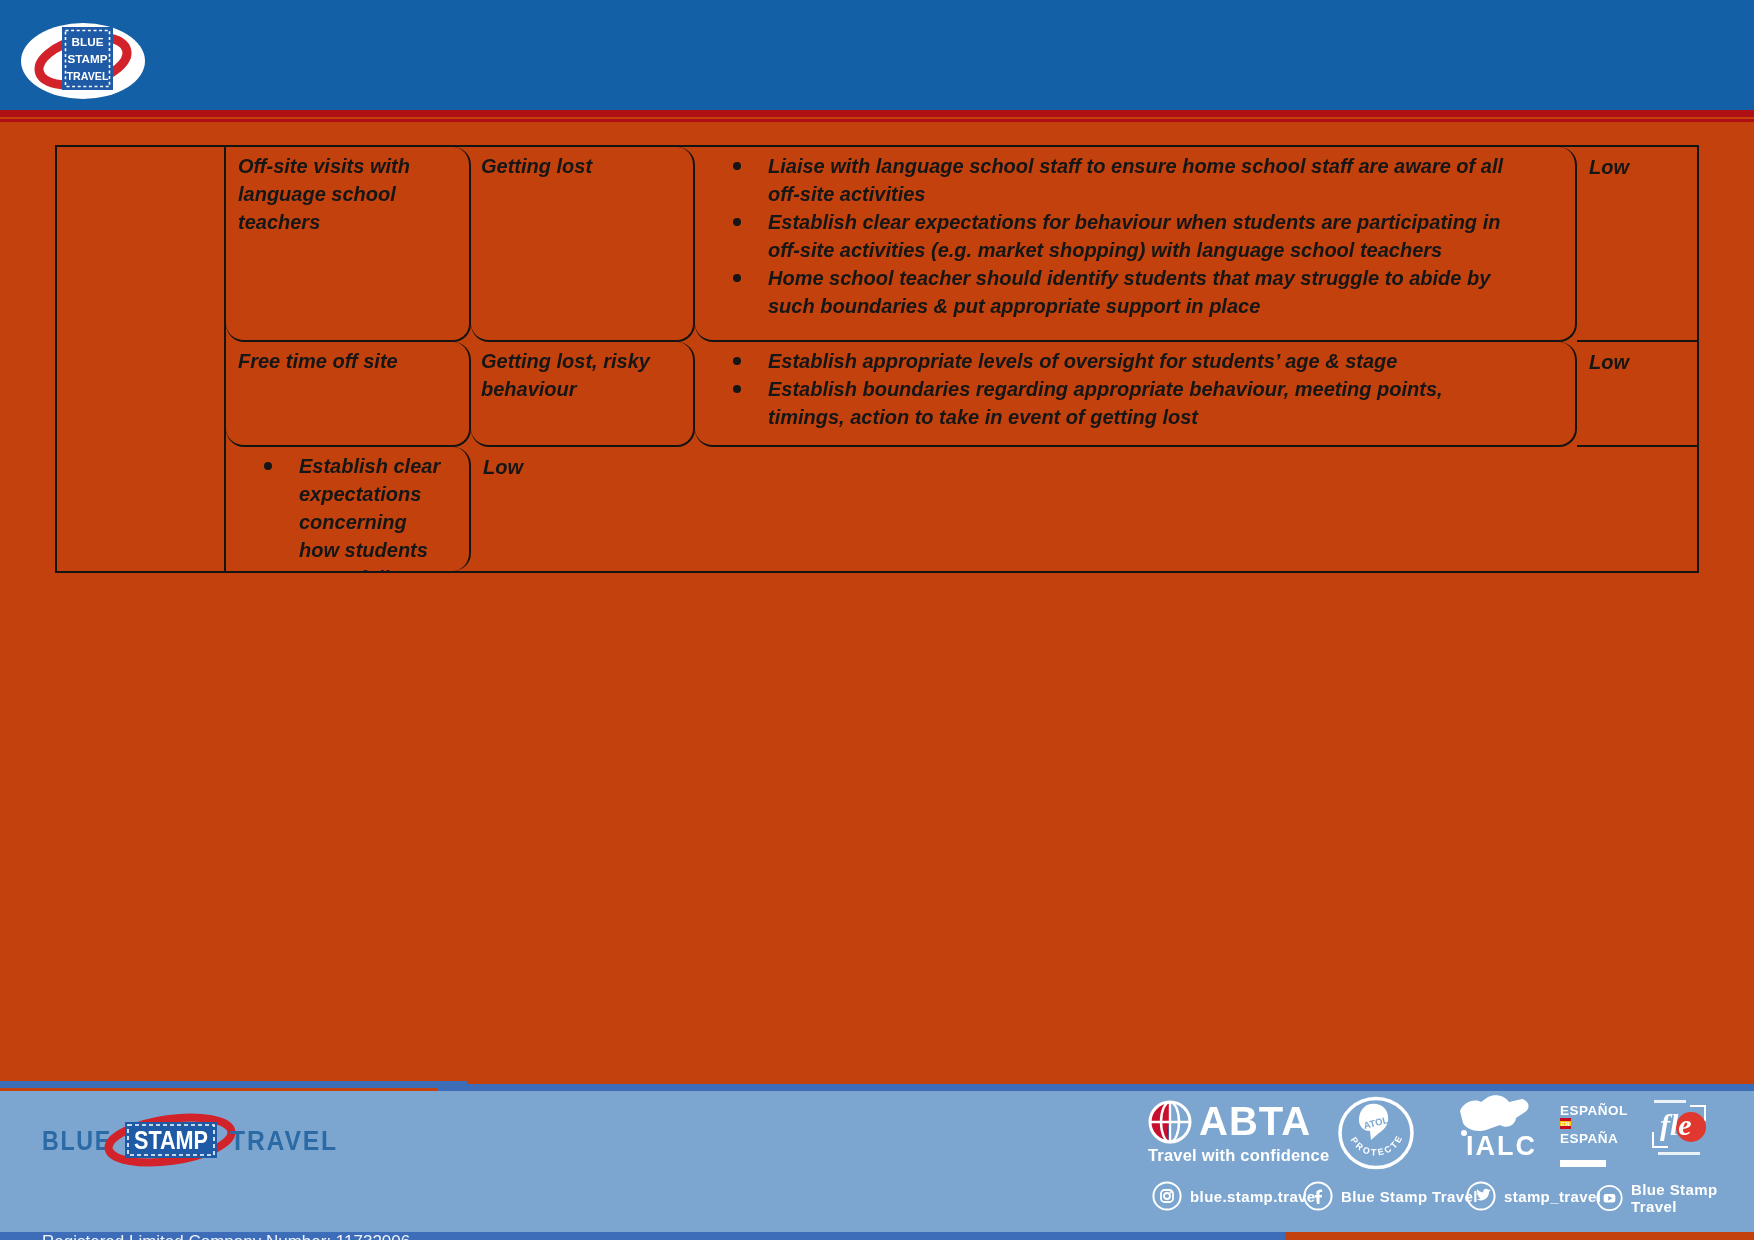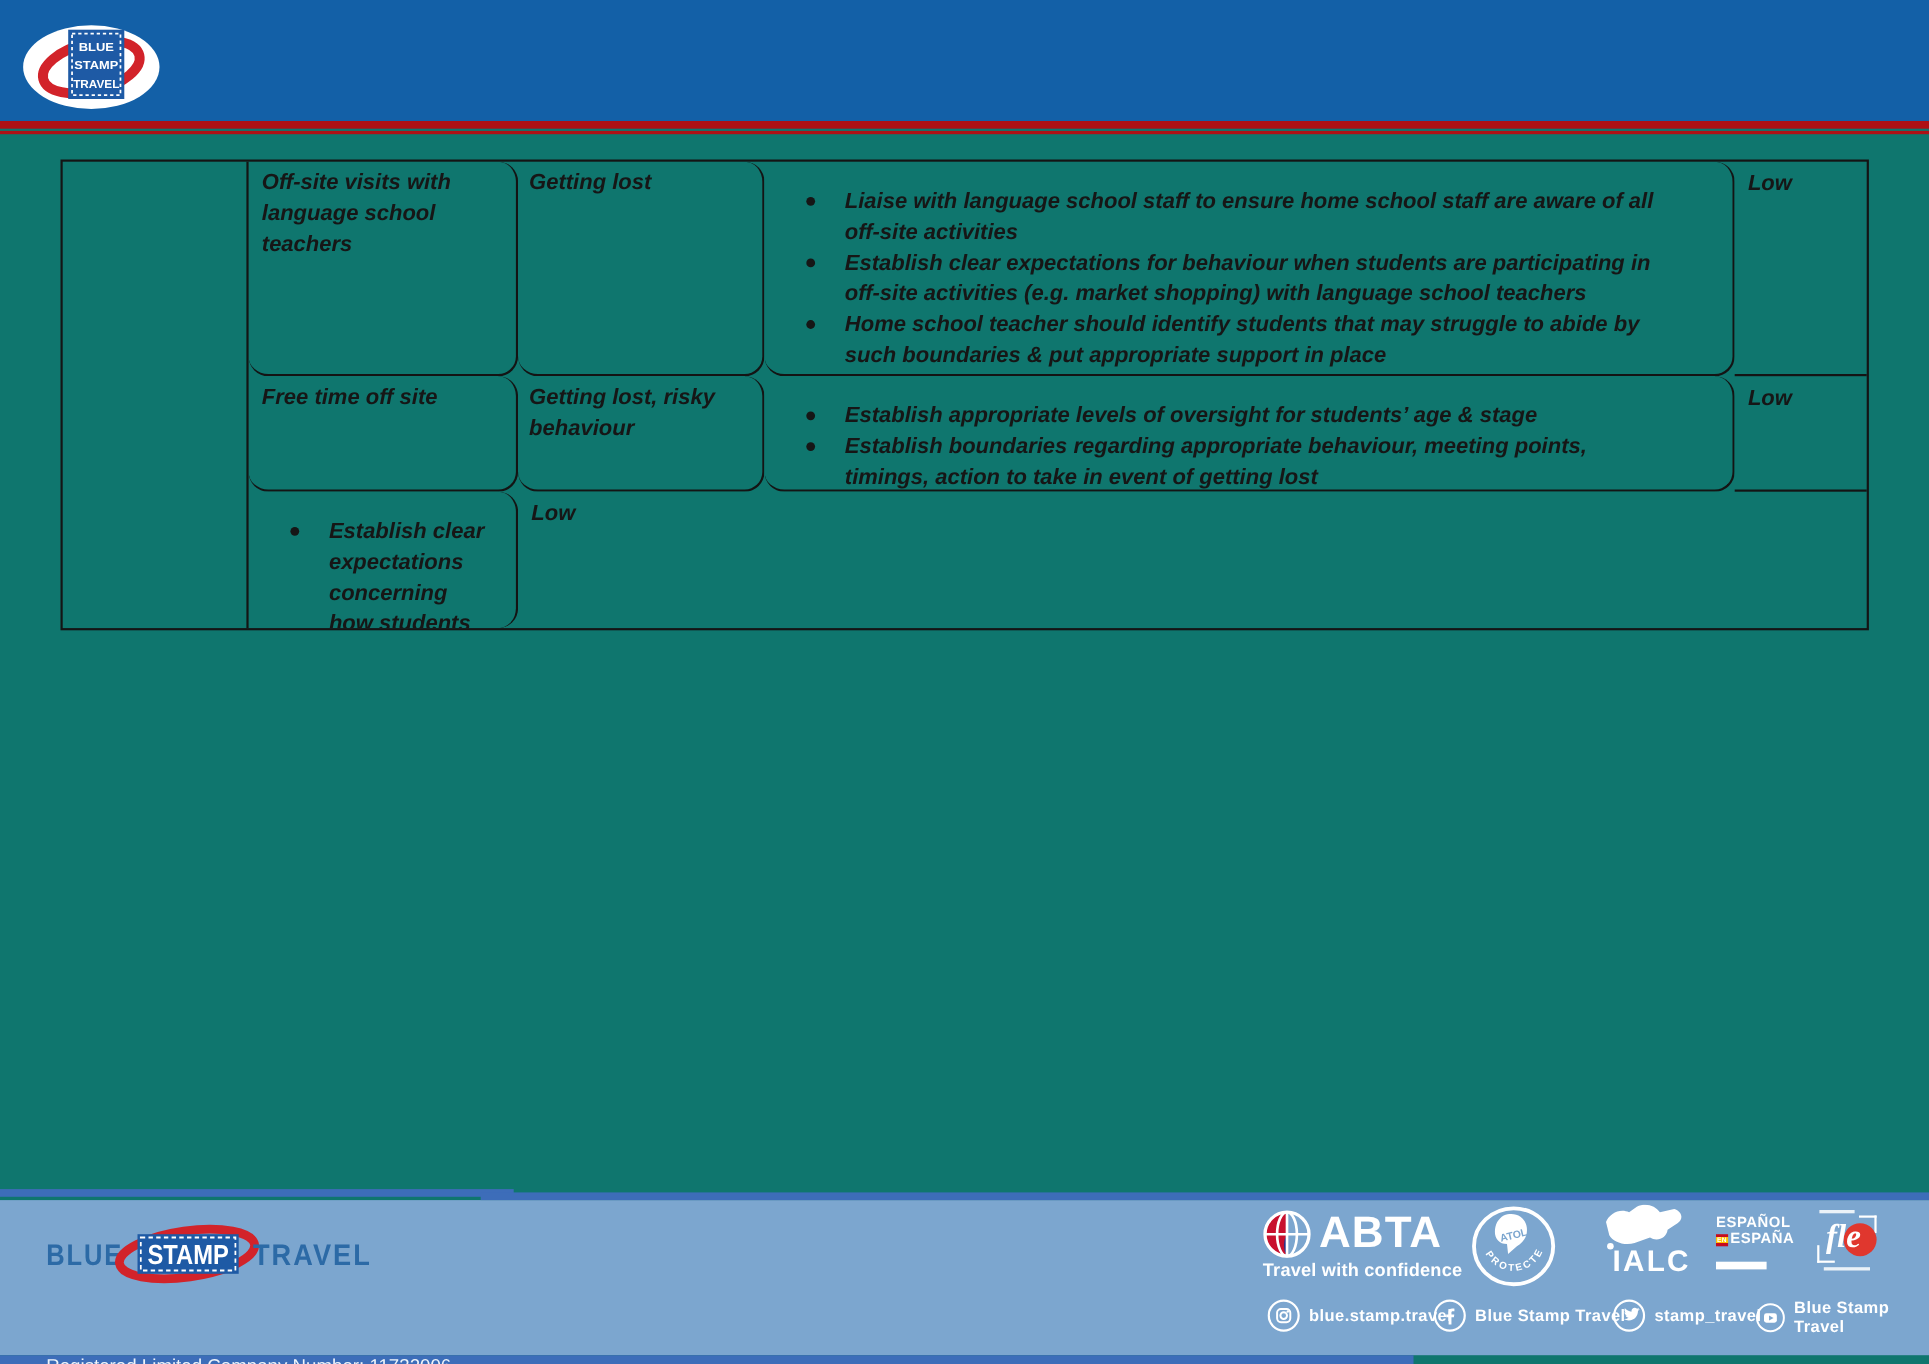--- a/index.html
+++ b/index.html
@@ -1,21 +1,21 @@
 <!DOCTYPE html>
 <html style="--header-blue: #1360A7; --stripe-red: #AE1015; --footer-band: #7CA6CF; --footer-accent: #3D6DB9; --brand-blue: #2C6AA6; --stamp-blue: #1E5AA5; --swoosh-red: #D2232A; --table-border: #141414; --text-black: #161616; --white: #FFFFFF;"><head>
 <meta charset="utf-8">
 <style>
   :root{
     --header-blue:#1360A7; --stripe-red:#AE1015; --footer-band:#7CA6CF;
     --footer-accent:#3D6DB9; --brand-blue:#2C6AA6; --stamp-blue:#1E5AA5;
     --swoosh-red:#D2232A; --table-border:#141414; --text-black:#161616; --white:#FFFFFF;
   }
   html,body{margin:0;padding:0;background:#888;}
-  .page{position:relative;width:1754px;height:1240px;background:#0f766e;overflow:hidden;
+  .page{position:relative;width:1754px;height:1240px;background:#c2410c;overflow:hidden;
         font-family:"Liberation Sans",sans-serif;}
 
   
   .header-banner{position:absolute;left:0;top:0;width:100%;height:110px;background:var(--header-blue);}
   .stripe-a{position:absolute;left:0;top:110px;width:100%;height:7px;background:var(--stripe-red);}
   .stripe-b{position:absolute;left:0;top:119px;width:100%;height:3px;background:var(--stripe-red);}
   .header-logo{position:absolute;left:20px;top:22px;}
 
   
   .risk-table{position:absolute;left:55px;top:145px;width:1644px;height:428px;box-sizing:border-box;
@@ -23,21 +23,21 @@
       grid-template-columns:169px 245px 224px 882px 1fr;
       grid-template-rows:195px 105px 1fr;
       font-style:italic;font-weight:700;font-size:20px;line-height:28px;color:var(--text-black);}
   .risk-table .cell{box-sizing:border-box;overflow:hidden;}
   .c-empty{grid-row:1/4;grid-column:1;border-right:2px solid var(--table-border);}
   .br{border-right:2px solid var(--table-border);border-radius:18px;}
   .bb{border-bottom:2px solid var(--table-border);}
   .c-activity{padding:5px 12px;}
   .c-hazard{padding:5px 10px;}
   .c-level{padding:6px 0 0 12px;}
-  .measures{margin:0;padding:22px 0;list-style:none;}
+  .measures{margin:0;padding:5px 0;list-style:none;}
   .measures li{position:relative;padding:0 26px 0 73px;white-space:pre-line;}
   .measures li::before{content:"";position:absolute;left:38px;top:10px;width:8px;height:8px;
       border-radius:50%;background:var(--text-black);}
 
   
   .footer-band{position:absolute;left:0;top:1091px;width:100%;height:141px;background:var(--footer-band);}
   .footer-line-a{position:absolute;left:0;top:1081px;width:467px;height:7px;background:var(--footer-accent);}
   .footer-line-b{position:absolute;left:437px;top:1084px;width:1317px;height:7px;background:var(--footer-accent);}
   .footer-bottom-bar{position:absolute;left:0;top:1232px;width:1285px;height:8px;background:var(--footer-accent);}
   .footer-logo{position:absolute;left:40px;top:1112px;}
@@ -47,21 +47,21 @@
   .cert{position:absolute;color:var(--white);}
   .abta{left:1148px;top:1100px;width:182px;}
   .abta-row{display:flex;align-items:flex-start;gap:7px;}
   .abta-word{font-weight:700;font-size:40px;letter-spacing:1px;line-height:42px;}
   .abta-tagline{font-weight:700;font-size:16.5px;margin-top:2px;letter-spacing:.2px;}
   .atol{left:1336px;top:1096px;}
   .ialc{left:1450px;top:1095px;}
   .espanol{left:1556px;top:1103px;width:58px;display:flex;gap:4px;}
   .esp-bar{width:3px;height:42px;background:var(--white);margin-top:2px;}
   .esp-l1{font-weight:700;font-size:13.5px;letter-spacing:.5px;}
-  .esp-l2{font-weight:700;font-size:13.5px;letter-spacing:.5px;display:flex;align-items:flex-end;gap:2px;}
+  .esp-l2{font-weight:700;font-size:13.5px;letter-spacing:.5px;display:flex;align-items:flex-start;gap:2px;flex-direction:column;}
   .esp-flag{display:inline-flex;align-items:center;justify-content:center;width:11px;height:11px;
       font-size:6px;font-weight:700;color:#fff;
       background:linear-gradient(180deg,#c60b1e 0 25%,#ffc400 25% 75%,#c60b1e 75%);}
   .esp-strip{width:46px;height:7px;background:var(--white);margin-top:14px;}
   .fle{left:1652px;top:1100px;width:54px;height:56px;}
   .fle-top-bar{position:absolute;left:2px;top:0;width:32px;height:3px;background:rgba(255,255,255,.85);}
   .fle-bottom-bar{position:absolute;left:6px;top:52px;width:42px;height:3px;background:rgba(255,255,255,.85);}
   .fle-corner-tr{position:absolute;right:0;top:5px;width:14px;height:14px;
       border-top:2px solid #fff;border-right:2px solid #fff;}
   .fle-corner-bl{position:absolute;left:0;bottom:8px;width:14px;height:14px;

